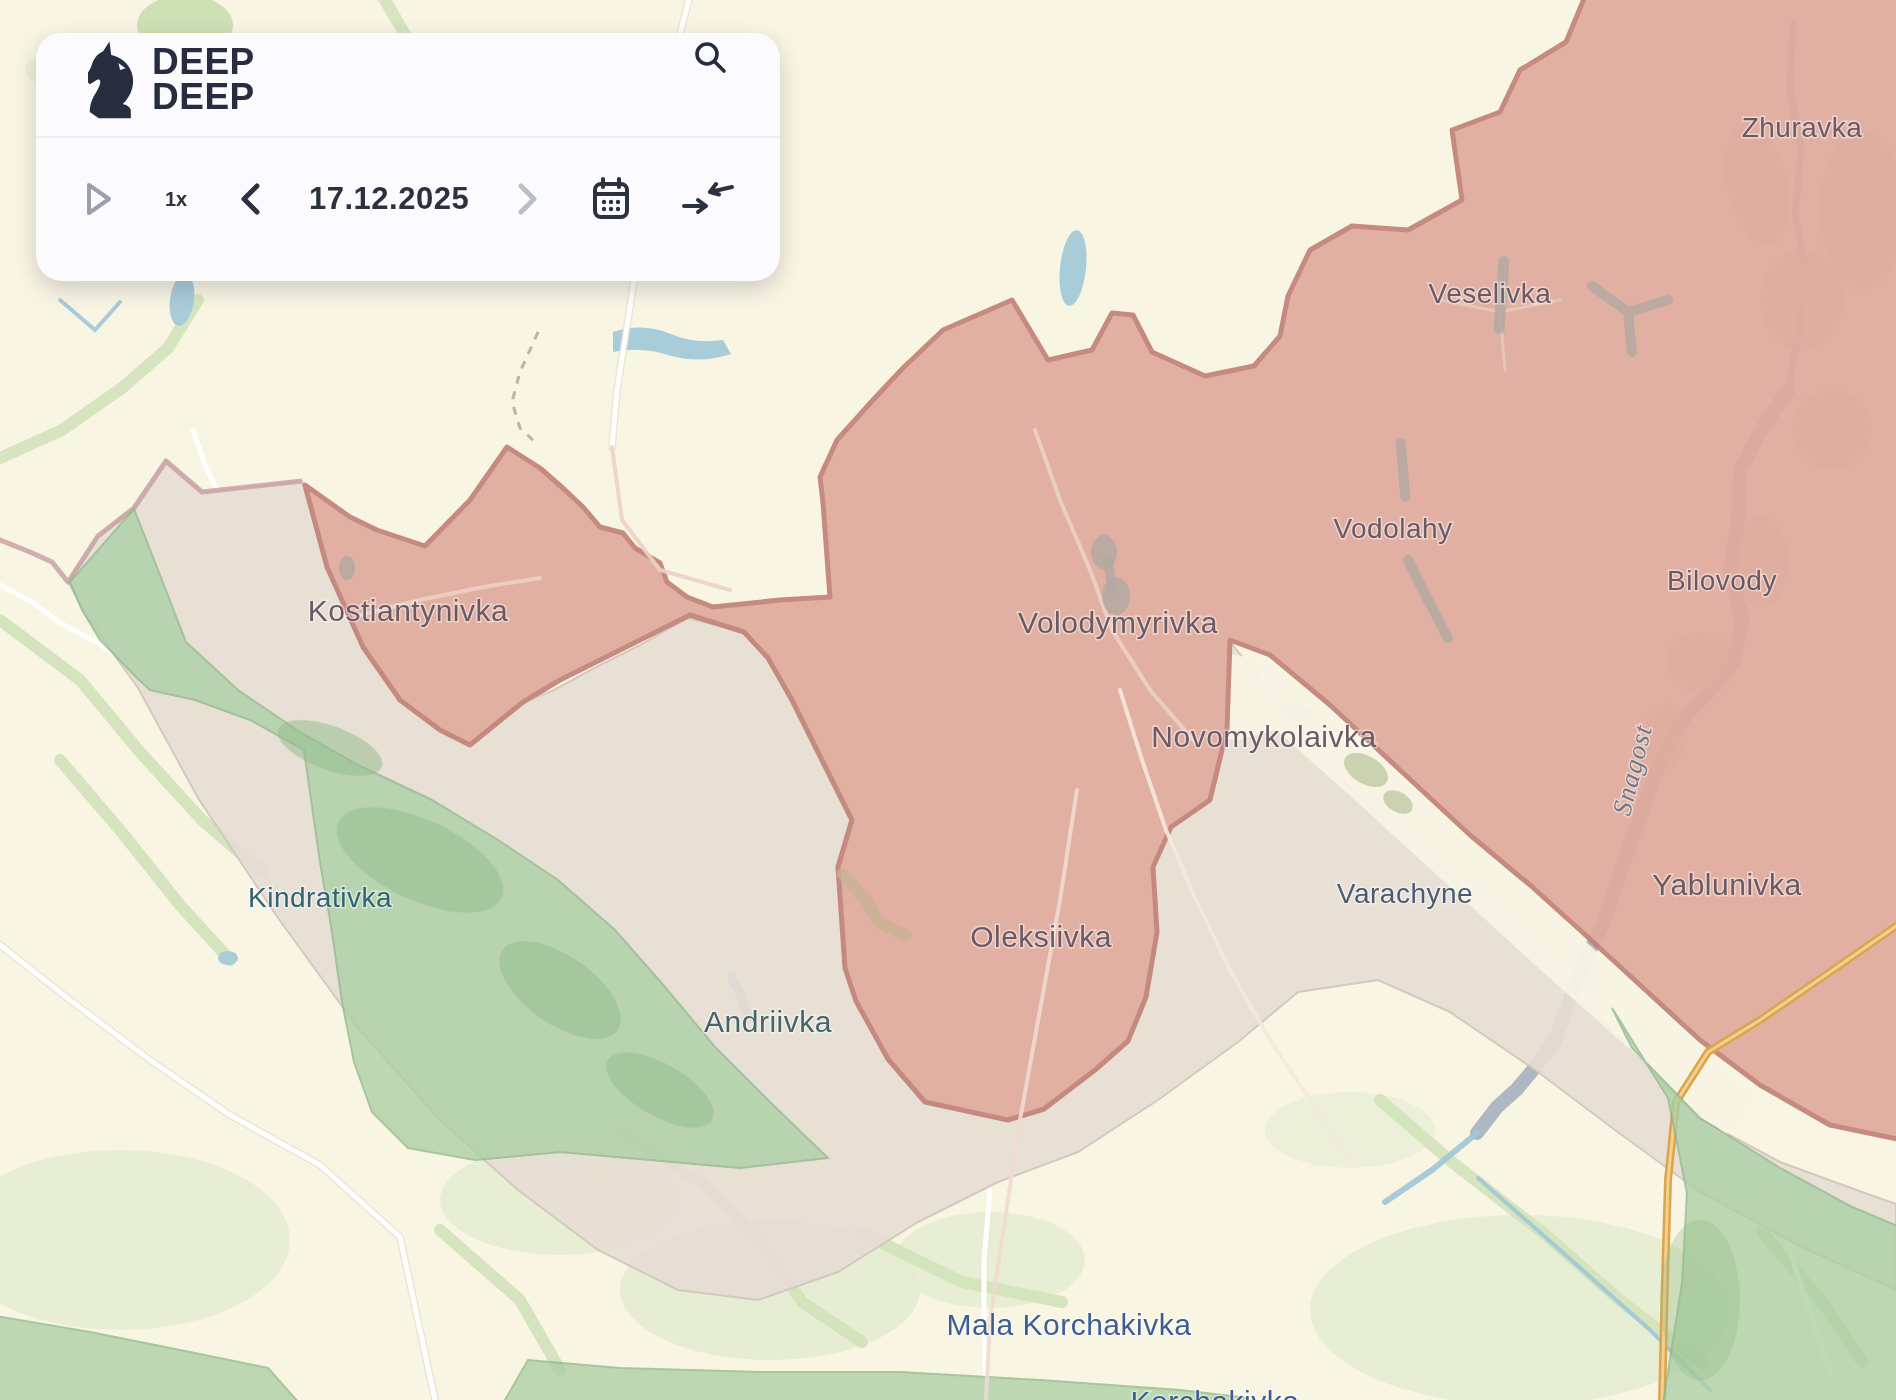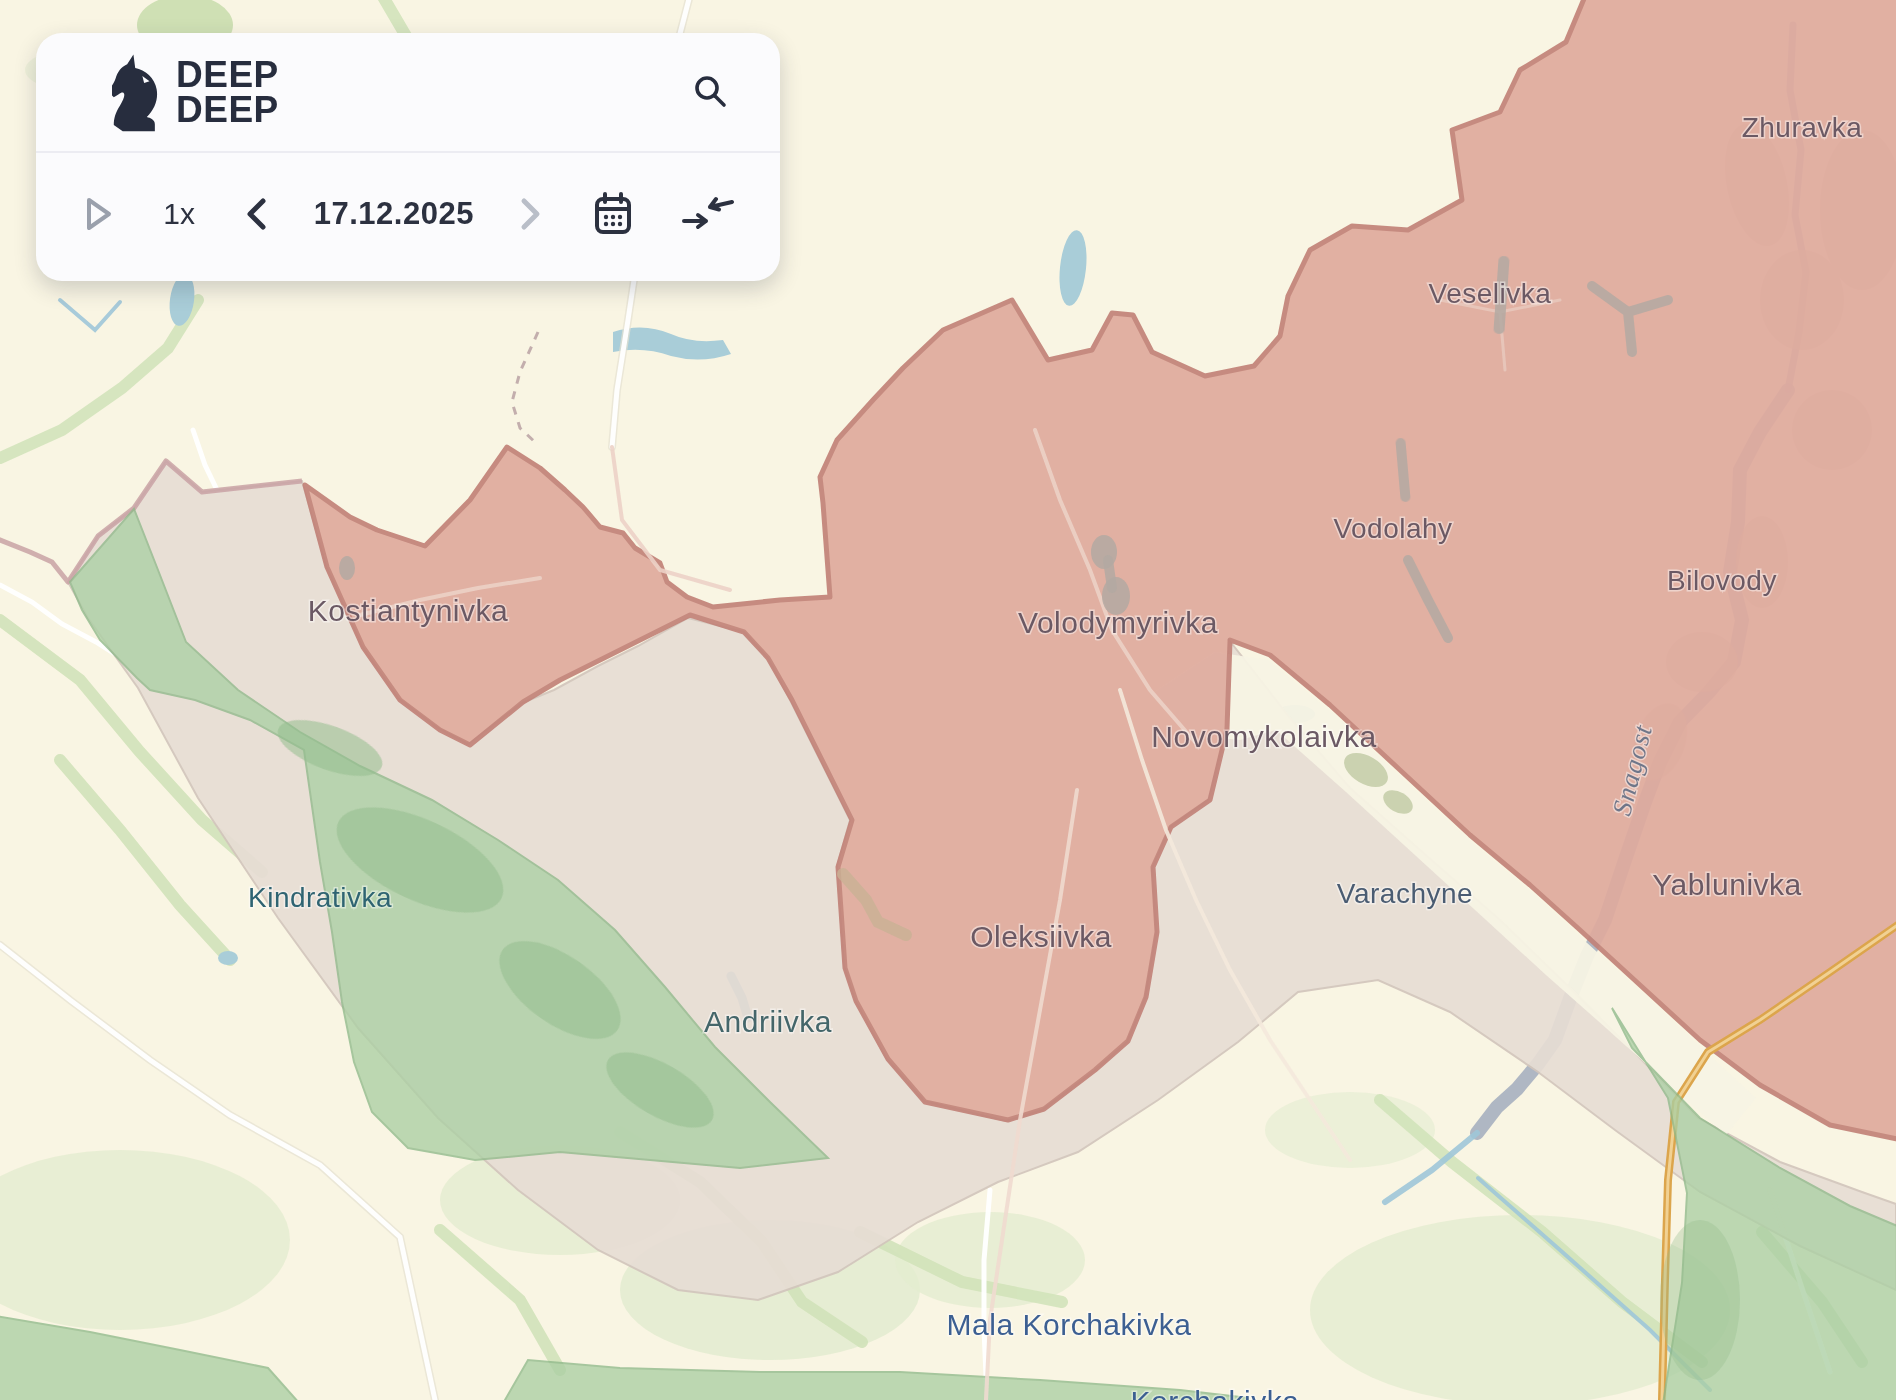--- a/index.html
+++ b/index.html
@@ -13,30 +13,30 @@
   .lbl-lg{font-size:30px;} .lbl-md{font-size:28px;}
   .red-lbl{fill:#6b5964;} .blue-lbl{fill:#3c5f92;} .teal-lbl{fill:#2f6472;}
   .teal2-lbl{fill:#44666a;} .steel-lbl{fill:#4a5c72;}
   .river-lbl{fill:#6f7689;font-style:italic;font-size:27px;
              font-family:"Liberation Serif",serif;letter-spacing:1px;}
 
   
   .panel{position:absolute;left:36px;top:33px;width:744px;height:248px;
          background:#fbfbfd;border-radius:26px;
          box-shadow:0 8px 22px rgba(35,40,60,.20);z-index:5;}
-  .panel-top{height:118px;display:flex;align-items:center;padding:0 46px 0 76px;}
+  .panel-top{height:103px;display:flex;align-items:flex-start;padding:0 46px 0 52px;}
   .logo{display:flex;align-items:center;cursor:pointer;}
   .logo-text{margin-left:14px;font-weight:800;font-size:37px;line-height:.95;
              color:#272d3e;letter-spacing:.5px;}
   .search-btn{margin-left:auto;background:none;border:none;cursor:pointer;padding:6px;}
   .panel-divider{height:2px;background:#ececf2;}
   .panel-controls{height:122px;display:flex;align-items:center;
                   justify-content:space-between;padding:0 42px 0 44px;}
   .ctl{background:none;border:none;cursor:pointer;padding:4px;display:flex;align-items:center;}
-  .speed{font-weight:400;font-size:30px;color:#2c3140;}
+  .speed{font-weight:700;font-size:20px;color:#2c3140;}
   .date-display{font-weight:700;font-size:31px;color:#2c3140;letter-spacing:.5px;cursor:pointer;}
 </style>
 </head>
 <body>
 
 <div class="stage">
 
 <svg class="mapsvg" width="1896" height="1400" viewBox="0 0 1896 1400">
 
   <rect x="0" y="0" width="1896" height="1400" fill="#f9f5e3"></rect>

